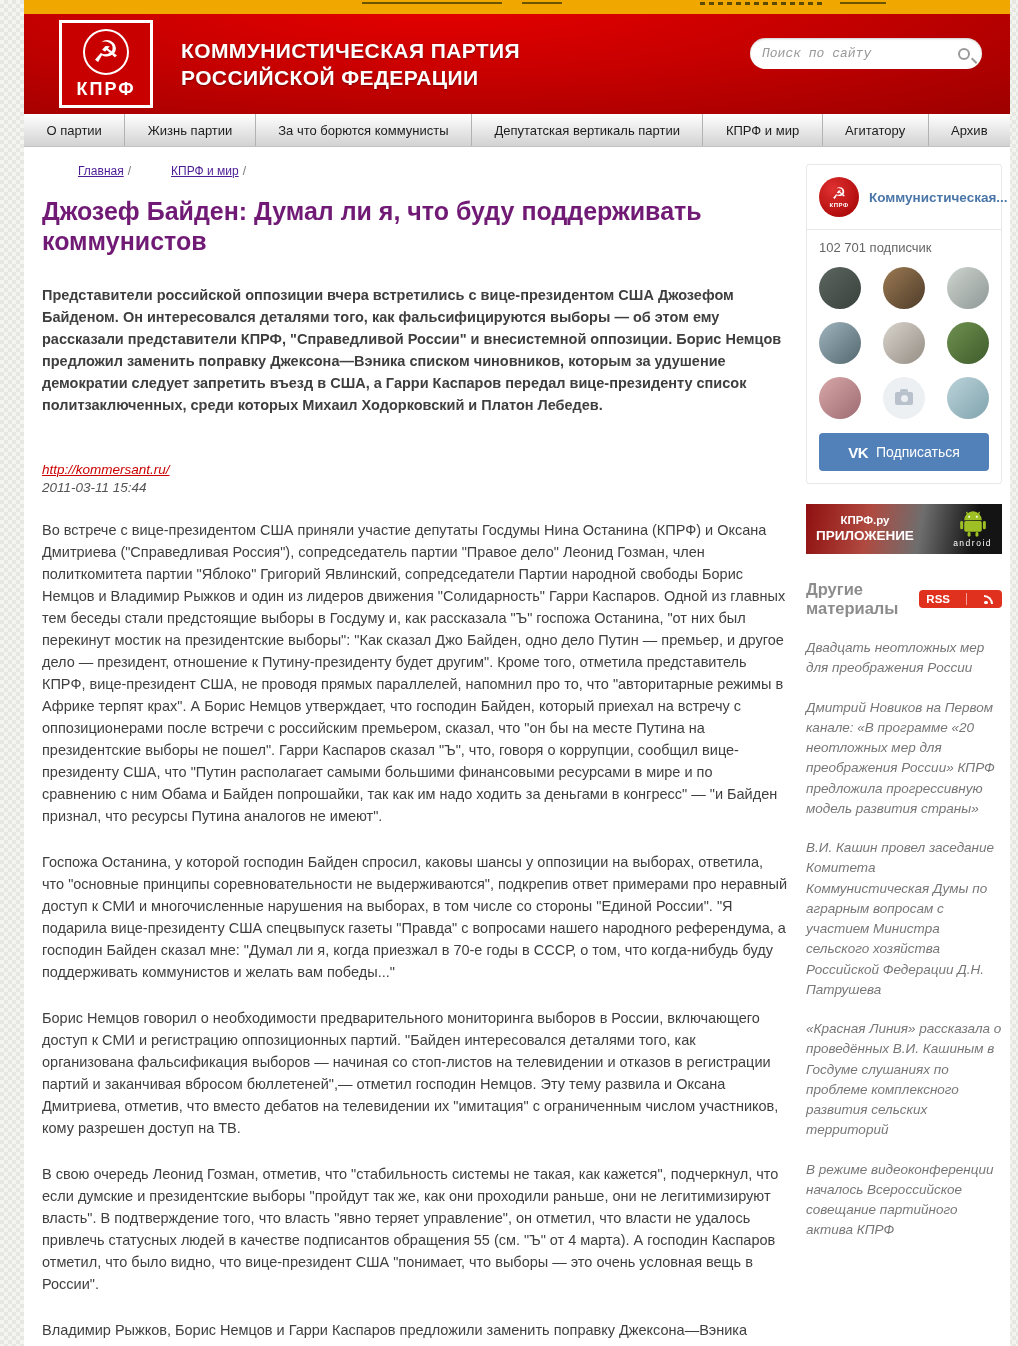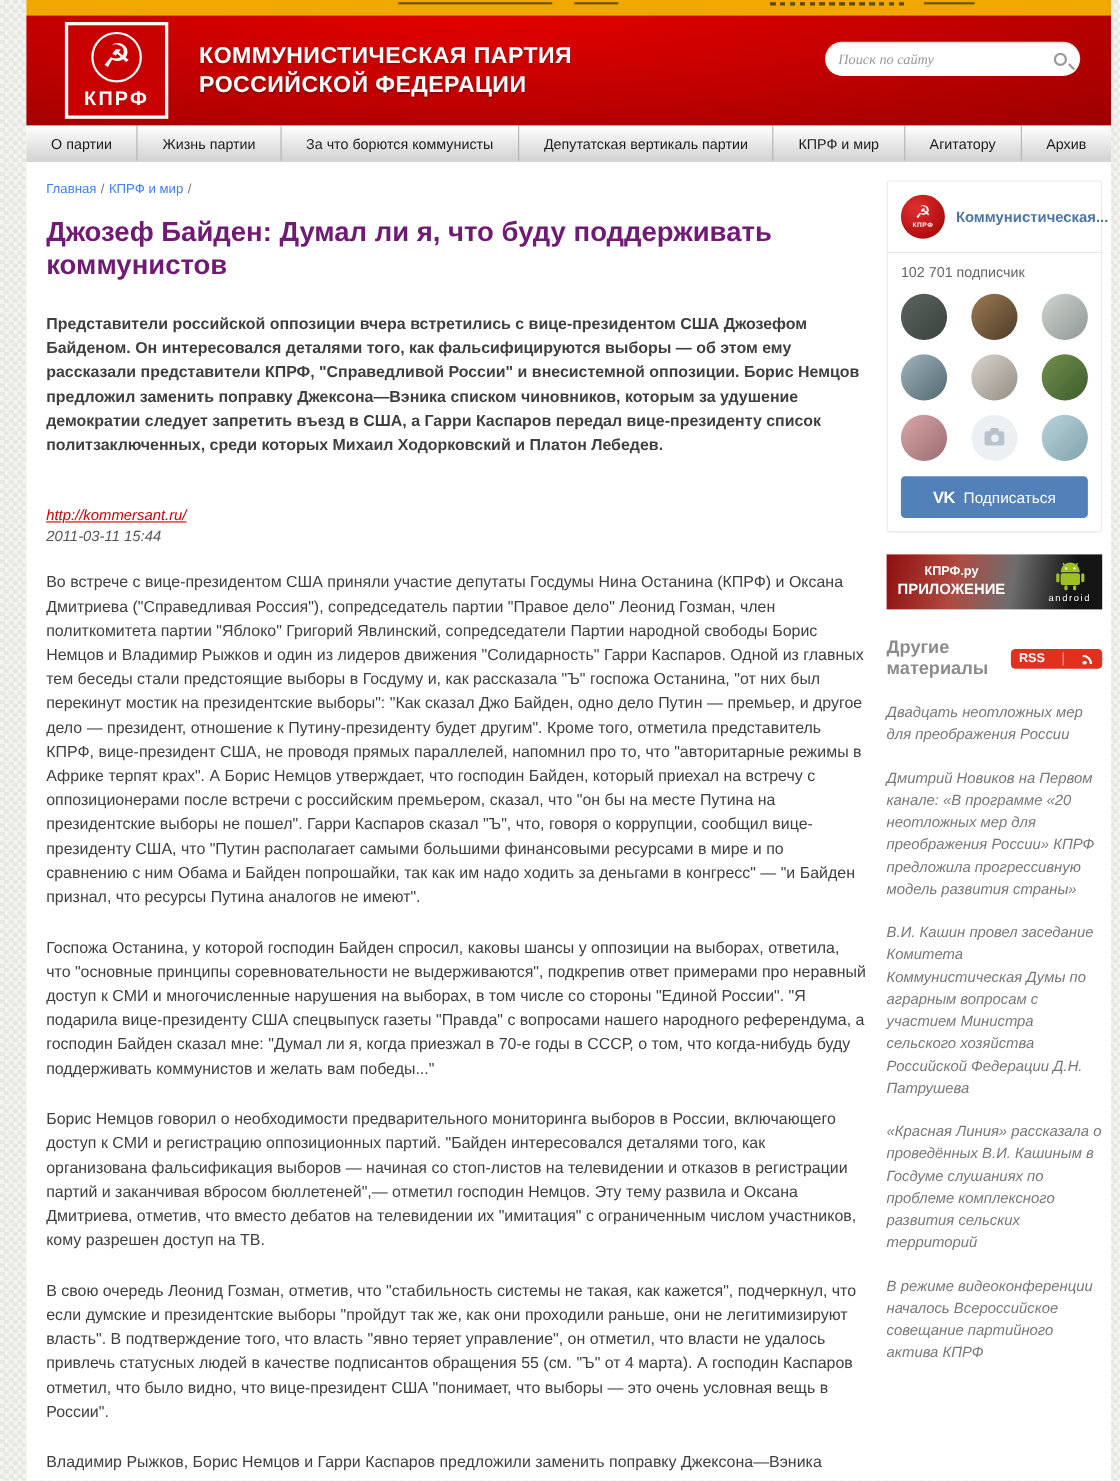--- a/index.html
+++ b/index.html
@@ -43,39 +43,39 @@
     margin-left:28px; color:#fff; font-weight:bold; font-size:21px; line-height:1.3;
     text-shadow:0 1px 2px rgba(0,0,0,.35); letter-spacing:.4px;
   }
   .search {
     position:absolute; right:28px; top:24px; width:232px; height:31px;
     background:#fff; border-radius:16px; display:flex; align-items:center;
     padding:0 12px; box-shadow:inset 0 1px 2px rgba(0,0,0,.2);
   }
   .search input {
     border:none; outline:none; flex:1; font-style:italic; font-size:13px; color:#555;
-    font-family:Liberation Serif, serif; background:transparent;
+    font-family:Liberation Mono, monospace; background:transparent;
   }
   .search input::placeholder { color:#999; font-style:italic; }
   .mag { width:12px; height:12px; border:2px solid #9a9a9a; border-radius:50%; position:relative; flex:none; cursor:pointer; }
   .mag::after { content:''; position:absolute; width:2px; height:7px; background:#9a9a9a;
     left:11px; top:9px; transform:rotate(-45deg); transform-origin:top left; }
   
   .nav { height:33px; display:flex; background:linear-gradient(#ffffff,#d2d2d2); border-bottom:1px solid #c2c2c2; }
   .nav-item {
     flex:1 1 auto; display:flex; align-items:center; justify-content:center;
     font-size:13px; color:#1c1c1c; padding:0 16px; white-space:nowrap;
     border-right:1px solid #b2b2b2; cursor:pointer;
   }
   .nav-item:last-child { border-right:none; }
   
   .content { display:flex; padding:17px 8px 40px 18px; flex:1; }
   .main { width:746px; flex:none; }
   .breadcrumb { font-size:12px; color:#444; }
-  .breadcrumb a { color:#3b82f6; cursor:pointer; }
+  .breadcrumb a { color:#4c1d95; text-decoration:underline; cursor:pointer;margin-left:36px; }
   .breadcrumb .sep { color:#777; margin:0 4px; text-decoration:none; }
   .article-title { color:#701a75; font-size:25px; font-weight:bold; margin-top:18px; line-height:1.2; }
   .lead { margin-top:28px; font-weight:bold; color:#3f3f3f; font-size:14.5px; line-height:22px; }
   .source-block { margin-top:44px; }
   .source-link { color:#cc0000; font-style:italic; text-decoration:underline; font-size:13.5px; cursor:pointer; display:inline-block; }
   .date { color:#555; font-style:italic; font-size:13.5px; margin-top:2px; }
   .body-p { margin-top:24px; color:#3f3f3f; font-size:14.5px; line-height:22px; }
   
   .sidebar { width:196px; margin-left:18px; flex:none; }
   .vk-card { border:1px solid #e7e8ec; border-radius:3px; background:#fff; padding:12px; }

